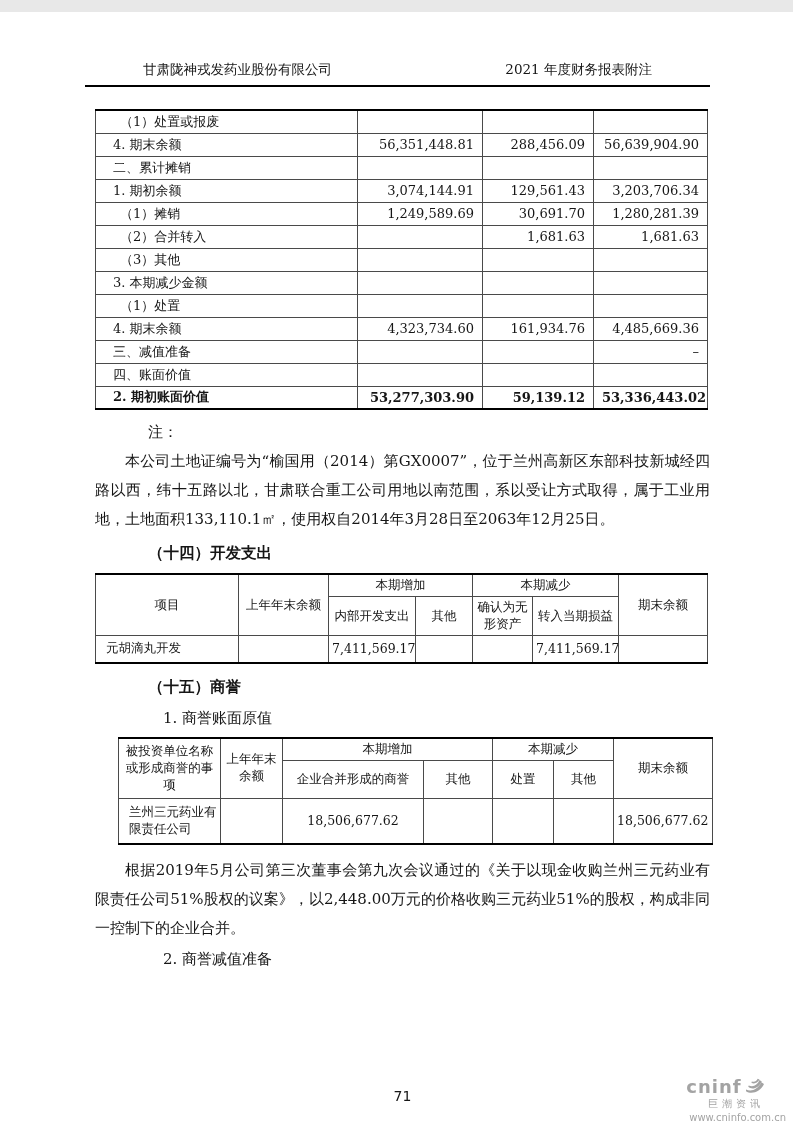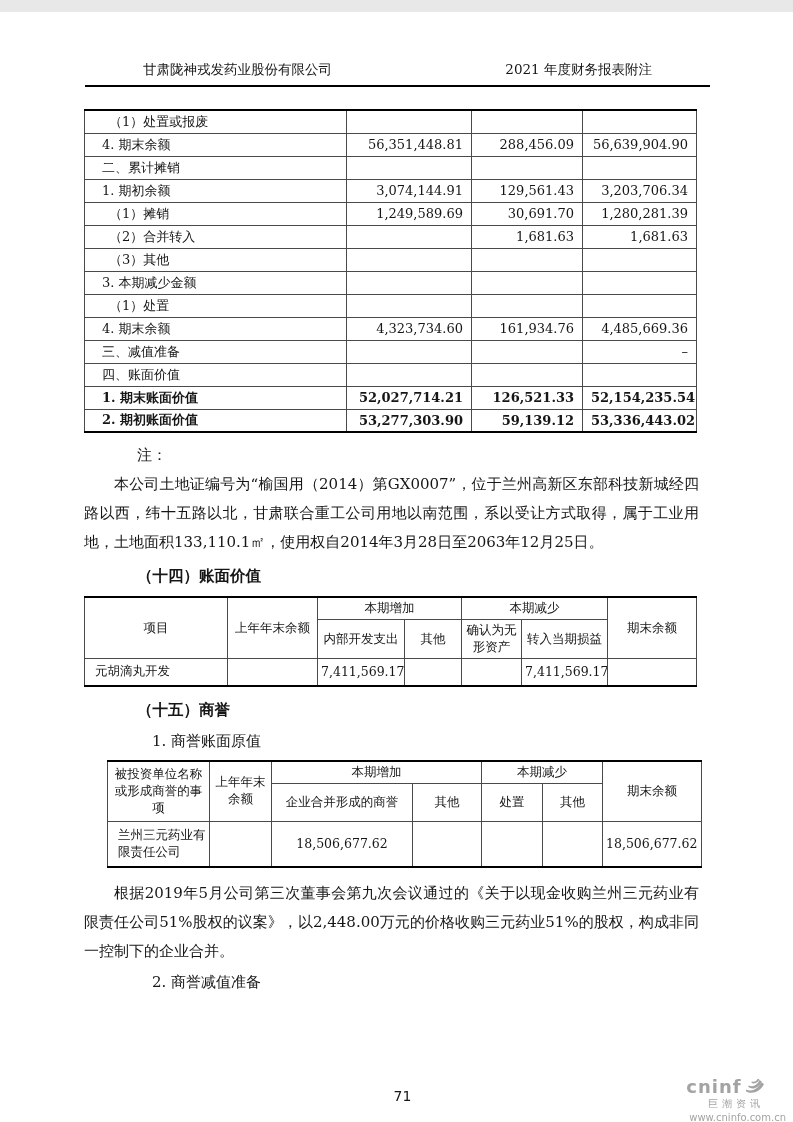--- a/index.html
+++ b/index.html
@@ -12,21 +12,21 @@
   
   .doc-header {
     position:absolute; left:85px; top:48px; width:625px; height:27px;
     display:flex; justify-content:space-between; align-items:flex-end;
     border-bottom:2px solid #000; padding-bottom:6px; font-size:13.5px;
   }
   .doc-header .company { padding-left:58px; }
   .doc-header .title   { padding-right:58px; }
 
   
-  .content { position:absolute; left:84px; top:97px; width:615px; }
+  .content { position:absolute; left:95px; top:97px; width:615px; }
 
   table { border-collapse:collapse; table-layout:fixed; }
   .fin-table {
     width:612px; font-size:13px;
     border-top:2.5px solid #000; border-bottom:2.5px solid #000;
   }
   .fin-table td {
     border:1px solid #4a4a4a; height:23px; padding:1px 8px 1px 8px;
     overflow:hidden; white-space:nowrap;
   }
@@ -160,38 +160,32 @@
             <td class="num"></td>
             <td class="num">–</td>
           </tr>
         <tr>
             <td class="lbl">四、账面价值</td>
             <td class="num"></td>
             <td class="num"></td>
             <td class="num"></td>
           </tr>
         <tr class="bold">
-            <td class="lbl">1. 期末账面价值</td>
-            <td class="num">52,027,714.21</td>
-            <td class="num">126,521.33</td>
-            <td class="num">52,154,235.54</td>
-          </tr>
-        <tr class="bold">
             <td class="lbl">2. 期初账面价值</td>
             <td class="num">53,277,303.90</td>
             <td class="num">59,139.12</td>
             <td class="num">53,336,443.02</td>
           </tr>
       </tbody>
     </table>
 
     <div class="note-label">注：</div>
     <p class="para">本公司土地证编号为“榆国用（2014）第GX0007”，位于兰州高新区东部科技新城经四路以西，纬十五路以北，甘肃联合重工公司用地以南范围，系以受让方式取得，属于工业用地，土地面积133,110.1㎡，使用权自2014年3月28日至2063年12月25日。</p>
 
-    <div class="sec-heading">（十四）账面价值</div>
+    <div class="sec-heading">（十四）开发支出</div>
     <table class="grp-table" id="dev-table">
       <colgroup>
           <col style="width:143px">
           <col style="width:90px">
           <col style="width:87px">
           <col style="width:57px">
           <col style="width:60px">
           <col style="width:86px">
           <col style="width:89px">
         </colgroup>

